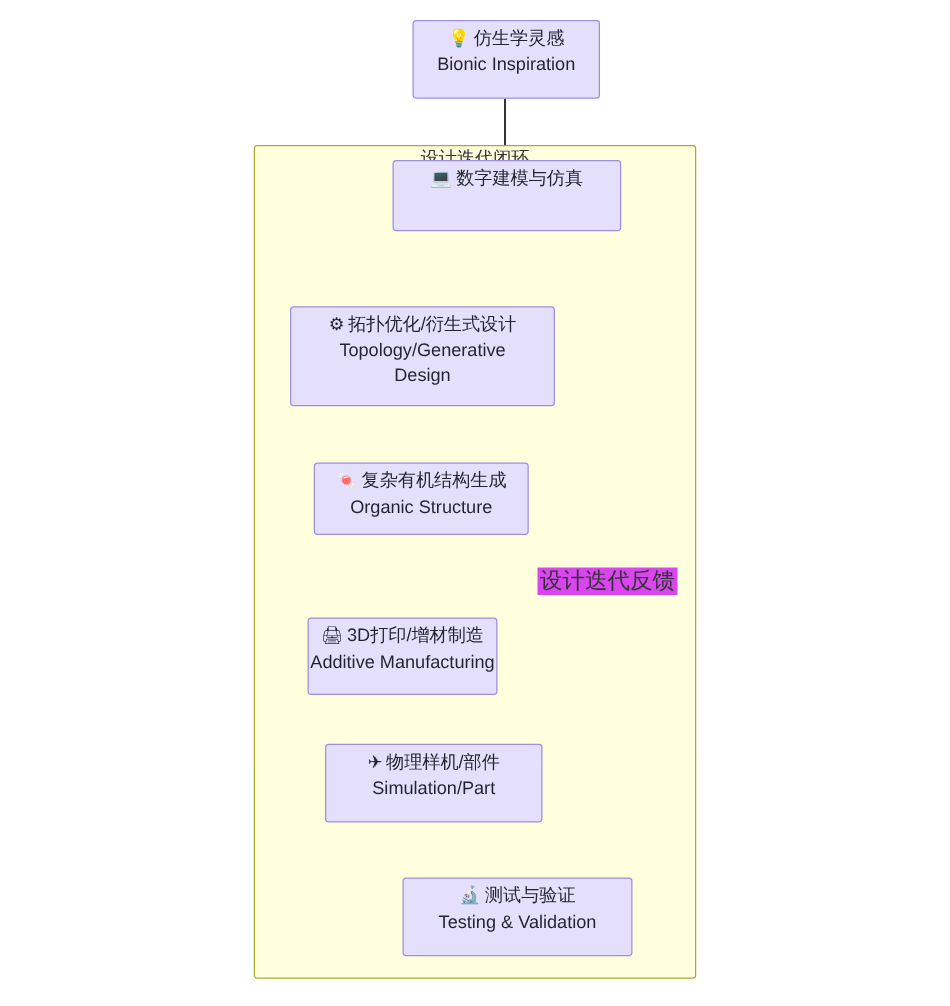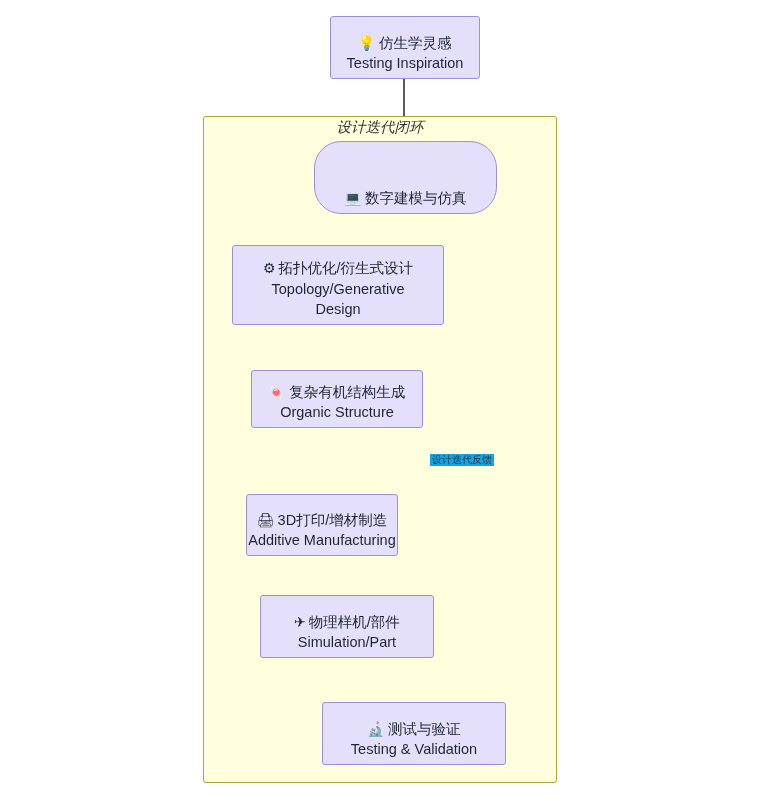--- a/index.html
+++ b/index.html
@@ -24,34 +24,34 @@
   }
   .node{
     position:absolute;
     box-sizing:border-box;
     background:#e4e0fb;
     border:1px solid #9c8fe0;
     border-radius:3px;
     display:flex;
     flex-direction:column;
     align-items:center;
-    justify-content:flex-end;
+    justify-content:flex-start;
     text-align:center;
     color:#1f2430;
     font-size:14.5px;
     line-height:1.42;
     padding:4px 10px;
   }
   .node .ln{display:block;white-space:nowrap;}
   .ico{font-size:14px;margin-right:3px;}
   .edge-label{
     position:absolute;
-    font-size:10px;
+    font-size:18px;
     color:#333333;
-    background:#0ea5e9;
+    background:#d946ef;
     padding:0 2px;
     white-space:nowrap;
     line-height:1.2;
   }
 </style>
 </head>
 <body>
 
 <div id="stage">
 
@@ -72,30 +72,30 @@
 
     <path d="M338,556 L338,589" fill="none" stroke="#333333" stroke-width="1.4" marker-end="url(#ah)"></path>
 
     <path d="M338,658 C338,682 346,692 358,698" fill="none" stroke="#333333" stroke-width="1.4" marker-end="url(#ah)"></path>
 
     <path d="M447,702 C462,686 470,660 470,560 C470,400 470,270 466,236 C462,222 456,212 449,205" fill="none" stroke="#333333" stroke-width="1.4" marker-end="url(#ah)"></path>
   </svg>
 
   <div class="cluster" style="left:203px;top:116px;width:354px;height:667px;">
   </div>
-  <div class="cluster-title" style="left:203px;top:120px;width:354px;font-style:italic;">设计迭代闭环</div>
+  <div class="cluster-title" style="left:203px;top:120px;width:354px;">设计迭代闭环</div>
 
   <div class="node" style="left:330px;top:16px;width:150px;height:63px;">
     <span class="ln">
       <span class="ico">💡</span><span>仿生学灵感</span>
     </span>
-    <span class="ln">Testing Inspiration</span>
+    <span class="ln">Bionic Inspiration</span>
   </div>
 
-  <div class="node" style="left:314px;top:141px;width:183px;height:73px;border-radius:27px;">
+  <div class="node" style="left:314px;top:128px;width:183px;height:57px;">
     <span class="ln">
       <span class="ico">💻</span><span>数字建模与仿真</span>
     </span>
   </div>
 
   <div class="node" style="left:232px;top:245px;width:212px;height:80px;">
     <span class="ln">
       <span class="ico">⚙</span><span>拓扑优化/衍生式设计</span>
     </span>
     <span class="ln">Topology/Generative</span>

